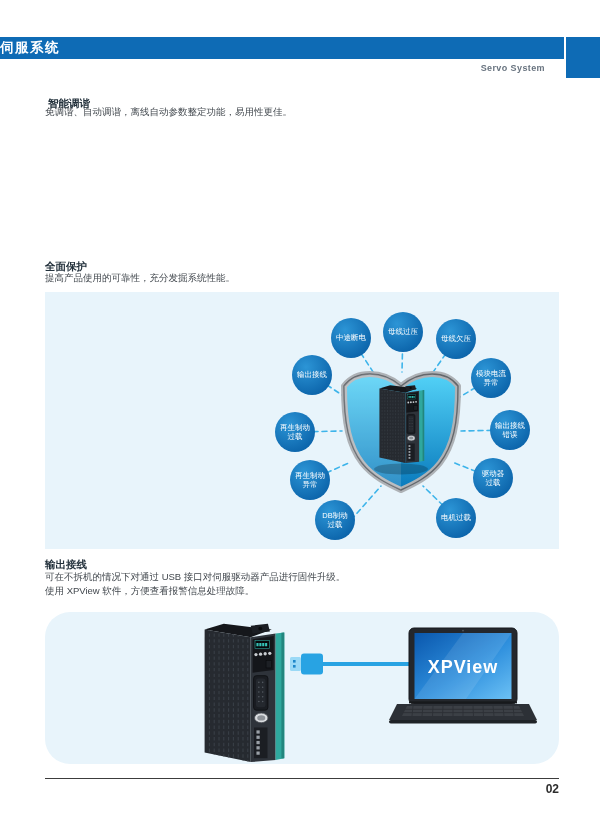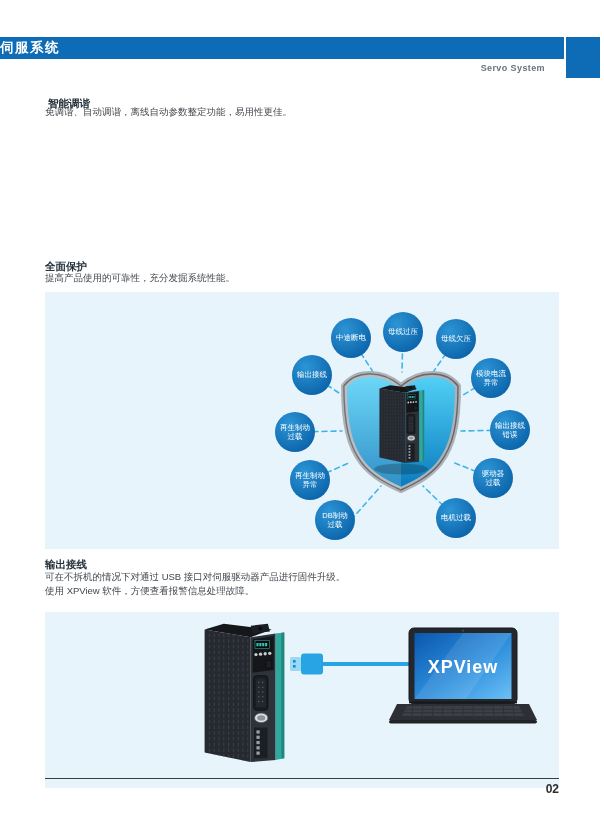--- a/index.html
+++ b/index.html
@@ -10,21 +10,21 @@
           display:flex;align-items:center;justify-content:flex-start;padding-right:9px;box-sizing:border-box;}
   .topbar-title{color:#ffffff;font-size:13.5px;font-weight:bold;letter-spacing:1.5px;}
   .topbar-square{position:absolute;left:566px;top:37px;width:34px;height:41px;background:#0e6bb5;}
   .topbar-sub{position:absolute;right:59px;top:63px;font-size:9px;font-weight:bold;color:#68737f;letter-spacing:.4px;}
   
   .section-title{position:absolute;left:45px;font-size:10.5px;font-weight:bold;color:#22303b;}
   .section-desc{position:absolute;left:45px;font-size:9.5px;color:#42484e;}
   .panel{position:absolute;left:45px;width:514px;background:#e8f4fb;}
   #panel-tuning{top:130px;height:112px;}
   #panel-protection{top:292px;height:257px;}
-  #panel-upgrade{top:612px;height:176px;}
+  #panel-upgrade{top:612px;height:152px;border-radius:25px;}
   .panel svg{display:block;}
   #title-tuning{top:94px;} #desc-tuning{top:106px;}
   #title-protection{top:260px;} #desc-protection{top:272px;}
   #title-upgrade{top:558px;} #desc-upgrade-1{top:571px;} #desc-upgrade-2{top:585px;}
   
   .badge{position:absolute;width:40px;height:40px;border-radius:50%;
          background:radial-gradient(circle at 35% 30%, #2c95d6, #0d66ac 75%);
          color:#ffffff;font-size:7.5px;line-height:1.25;display:flex;align-items:center;
          justify-content:center;text-align:center;white-space:pre-line;}
   .abs{position:absolute;}

